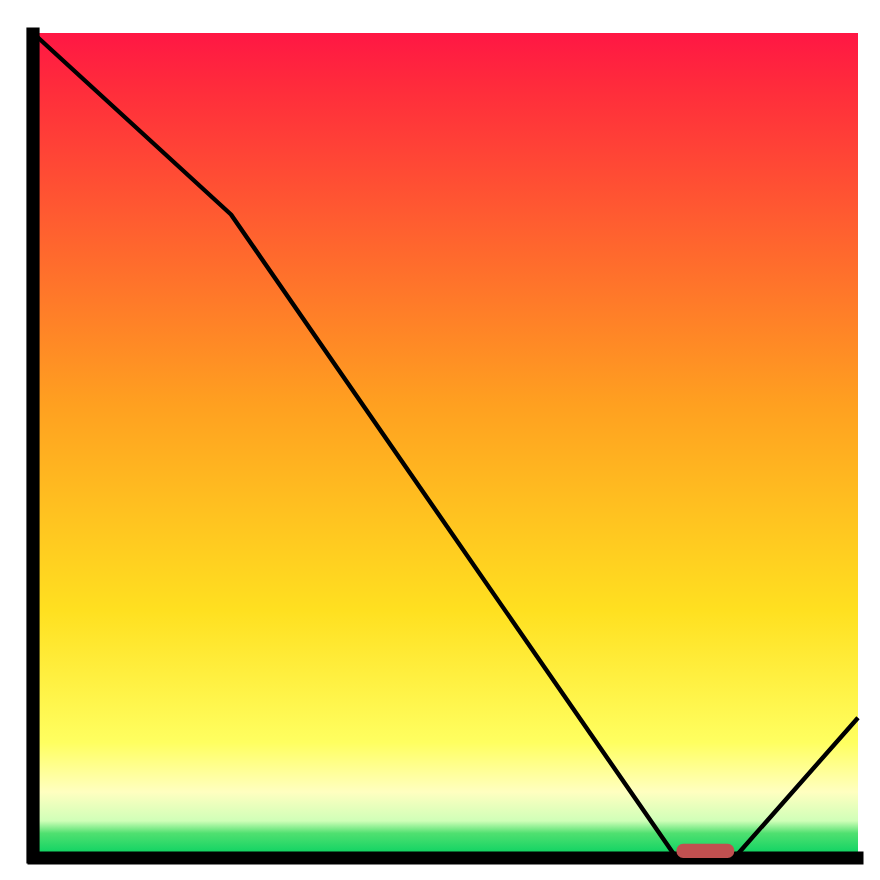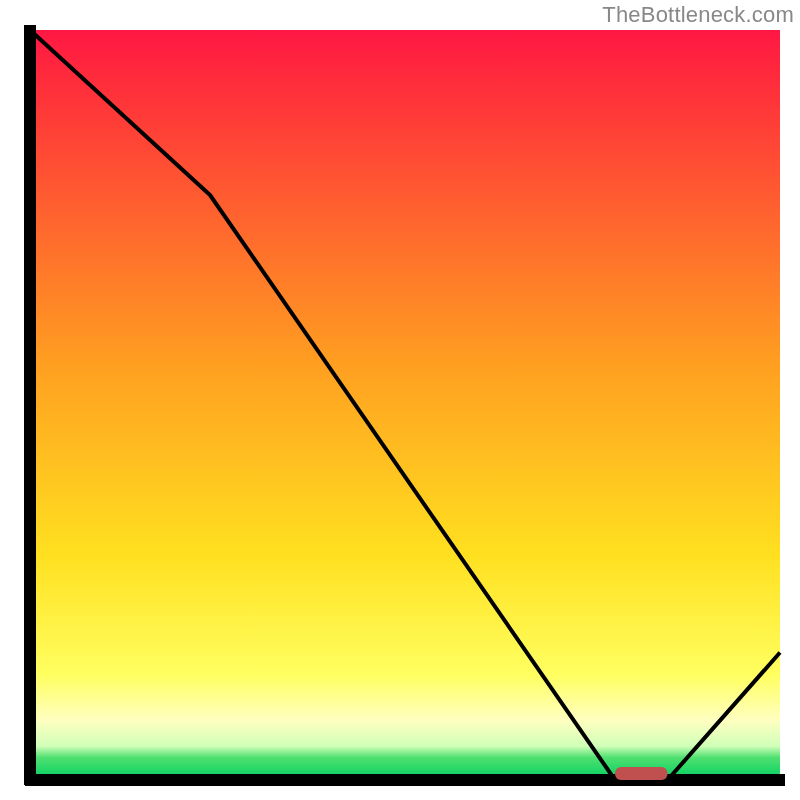--- a/index.html
+++ b/index.html
@@ -28,21 +28,20 @@
   svg {
     position: absolute;
     top: 0;
     left: 0;
   }
 </style>
 </head>
 <body>
 
 <div class="wrapper">
-  <div class="watermark">TheBottleneck.com</div>
 
   <svg id="chart-svg" width="800" height="800">
     <defs>
       <linearGradient id="bg-grad" x1="0" y1="0" x2="0" y2="1">
           <stop offset="0%" stop-color="#ff1744"></stop>
           <stop offset="6%" stop-color="#ff2a3c"></stop>
           <stop offset="45%" stop-color="#ffa020"></stop>
           <stop offset="70%" stop-color="#ffe020"></stop>
           <stop offset="86%" stop-color="#ffff60"></stop>
           <stop offset="92%" stop-color="#ffffc0"></stop>

